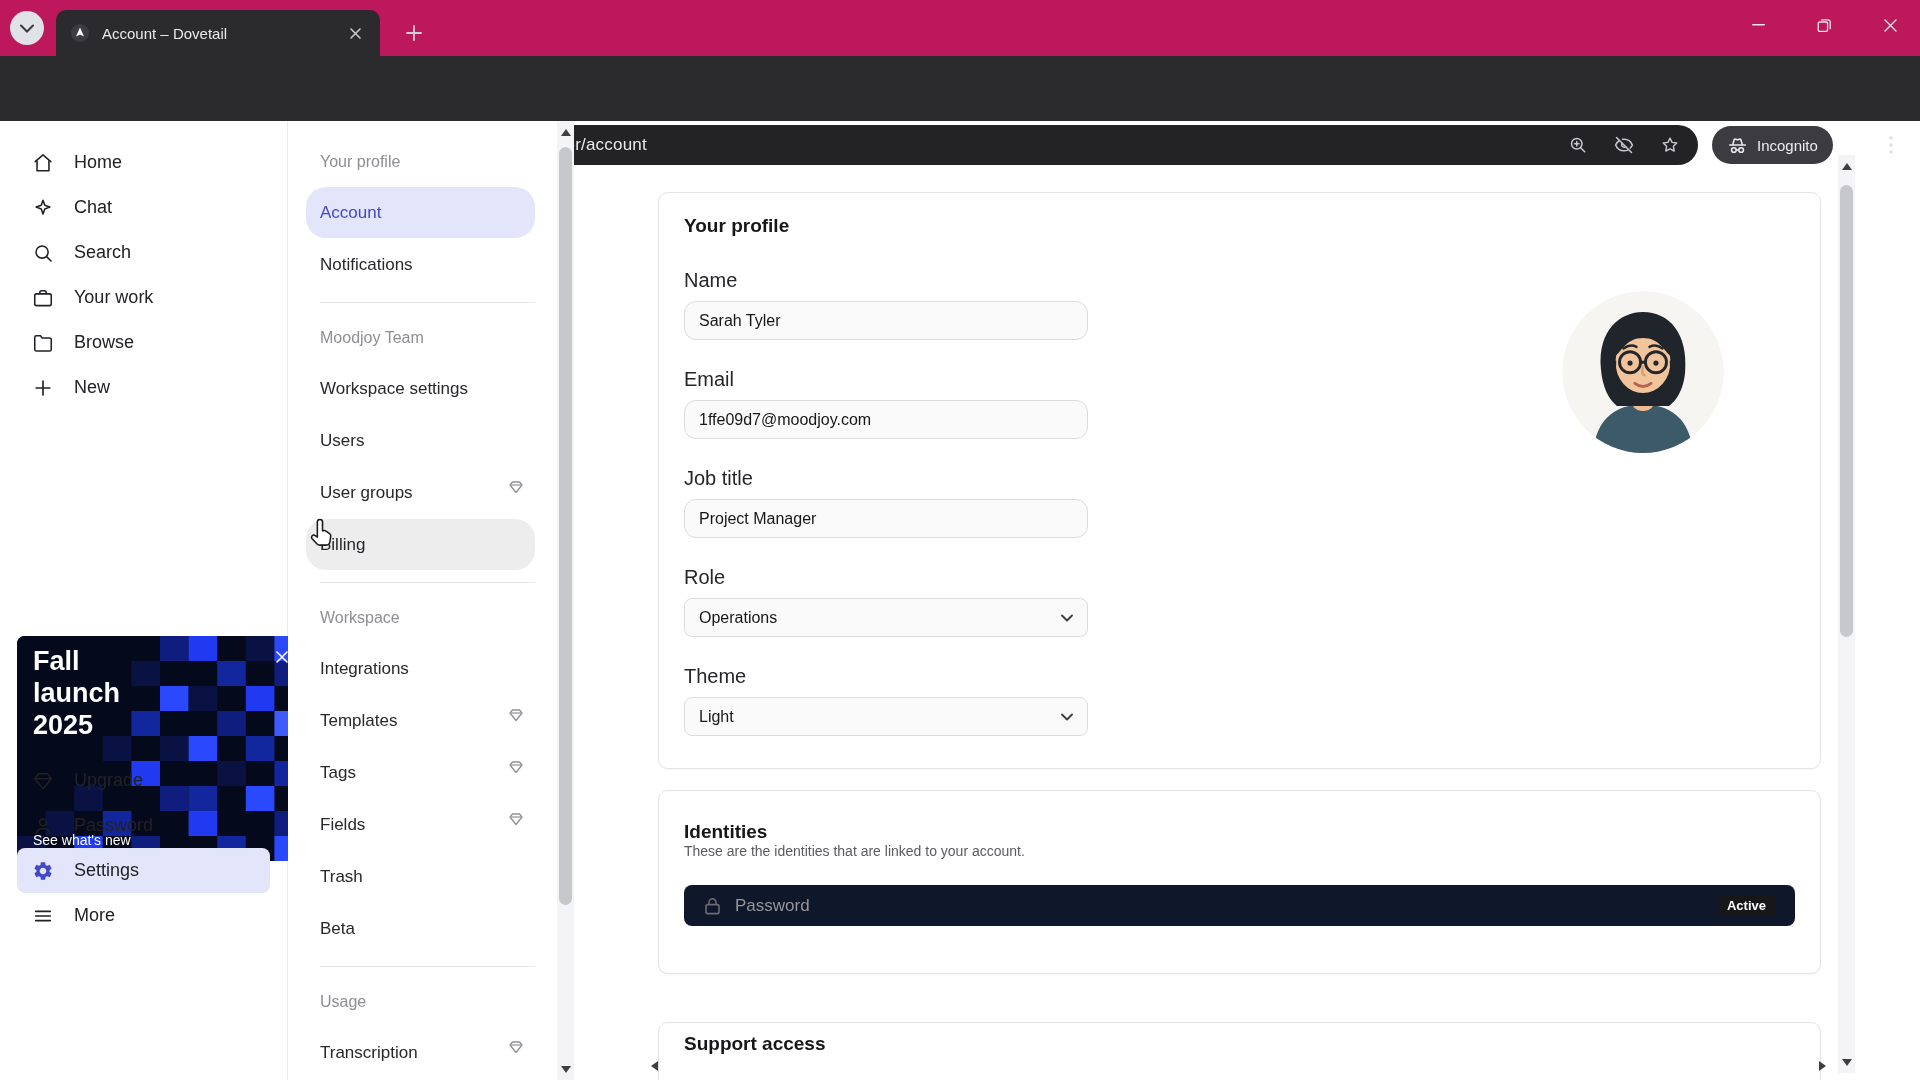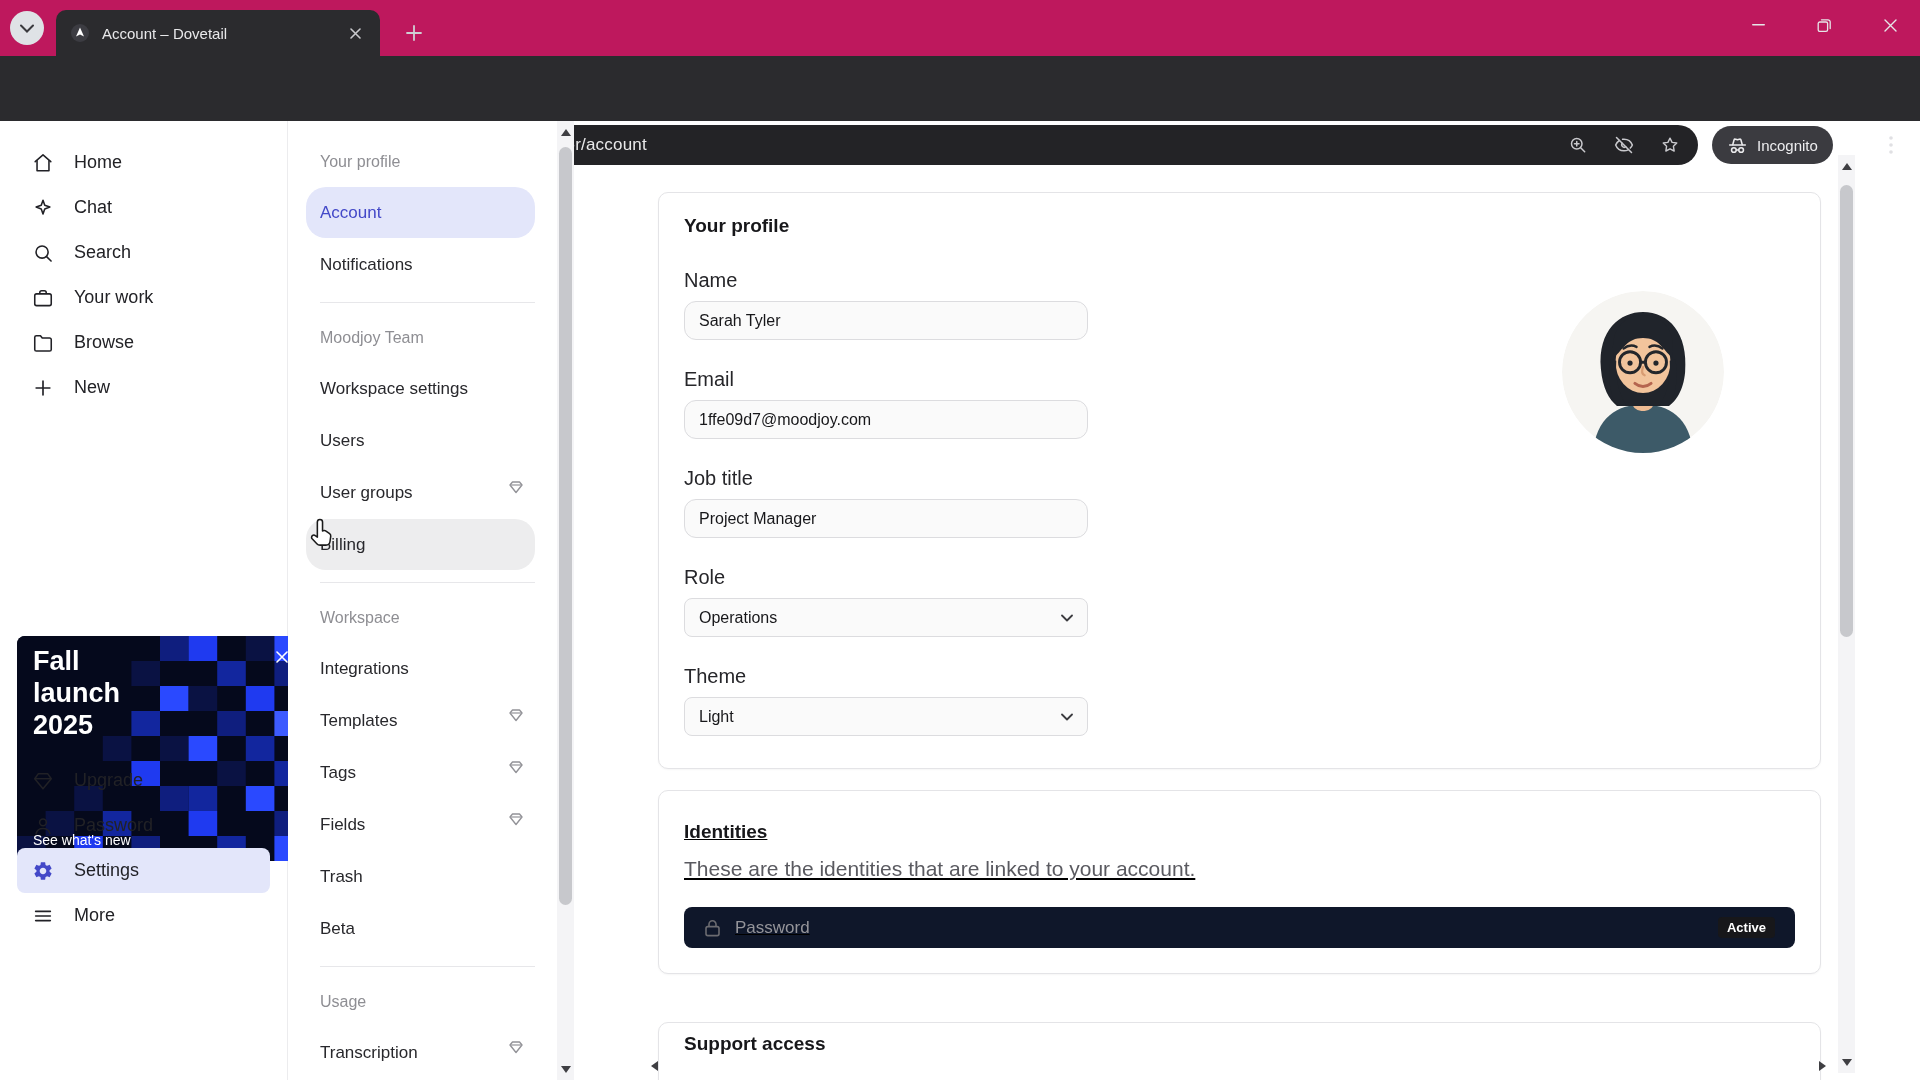--- a/index.html
+++ b/index.html
@@ -71,33 +71,33 @@
   .tri-up{border-bottom:7px solid #3f3f43;}
   .tri-down{border-top:7px solid #3f3f43;}
   .tri-left{width:0;height:0;border-top:5px solid transparent;border-bottom:5px solid transparent;border-right:7px solid #3f3f43;}
   .tri-right{width:0;height:0;border-top:5px solid transparent;border-bottom:5px solid transparent;border-left:7px solid #3f3f43;}
   .hscroll-arrow{position:absolute;top:1058px;width:18px;height:16px;display:flex;align-items:center;justify-content:center;cursor:pointer;}
 
   
   .card{position:absolute;left:658px;width:1163px;background:#fff;border:1px solid #e4e4e7;border-radius:10px;
         box-shadow:0 1px 2px rgba(16,16,20,.04);box-sizing:border-box;}
   .card-profile{top:192px;height:577px;padding:22px 25px;}
-  .card-identities{top:790px;height:184px;padding:30px 25px;text-decoration:underline;}
+  .card-identities{top:790px;height:184px;padding:30px 25px;}
   .card-support{top:1022px;height:150px;padding:10px 25px;}
   .card-title{font-size:19px;font-weight:700;color:#17171a;}
   .card-profile .card-title{margin:0 0 32px;}
   .fgroup{margin-bottom:28px;width:404px;}
   .flabel{display:block;font-size:20px;color:#26262a;margin-bottom:9px;}
   .tf{width:404px;height:39px;box-sizing:border-box;border:1px solid #dcdcdf;border-radius:12px;background:#fafafa;
       padding:0 14px;font-size:16px;color:#17171a;font-family:"Liberation Sans",sans-serif;outline:none;}
   .selbox{position:relative;width:404px;height:39px;box-sizing:border-box;border:1px solid #dcdcdf;border-radius:8px;
           background:#fafafa;display:flex;align-items:center;padding:0 14px;font-size:16px;color:#17171a;cursor:pointer;}
   .selbox .chev{position:absolute;right:14px;top:15px;}
   .avatar{position:absolute;left:903px;top:98px;width:162px;height:162px;border-radius:50%;overflow:hidden;}
-  .identities-desc{font-size:21px;color:#5a5a60;margin-top:14px;}
+  .identities-desc{font-size:14px;color:#5a5a60;}
   .pw-row{position:relative;margin-top:26px;height:41px;background:#0f172a;border-radius:8px;
           display:flex;align-items:center;padding:0 20px;box-sizing:border-box;cursor:pointer;}
   .pw-label{margin-left:14px;font-size:17px;color:#95959a;}
   .badge{position:absolute;right:20px;top:10px;background:#17171a;color:#fff;font-size:13px;font-weight:700;
          padding:3px 9px;border-radius:4px;}
 
   .cursor{position:absolute;left:308px;top:518px;z-index:60;pointer-events:none;}
 </style>
 </head>
 <body>

